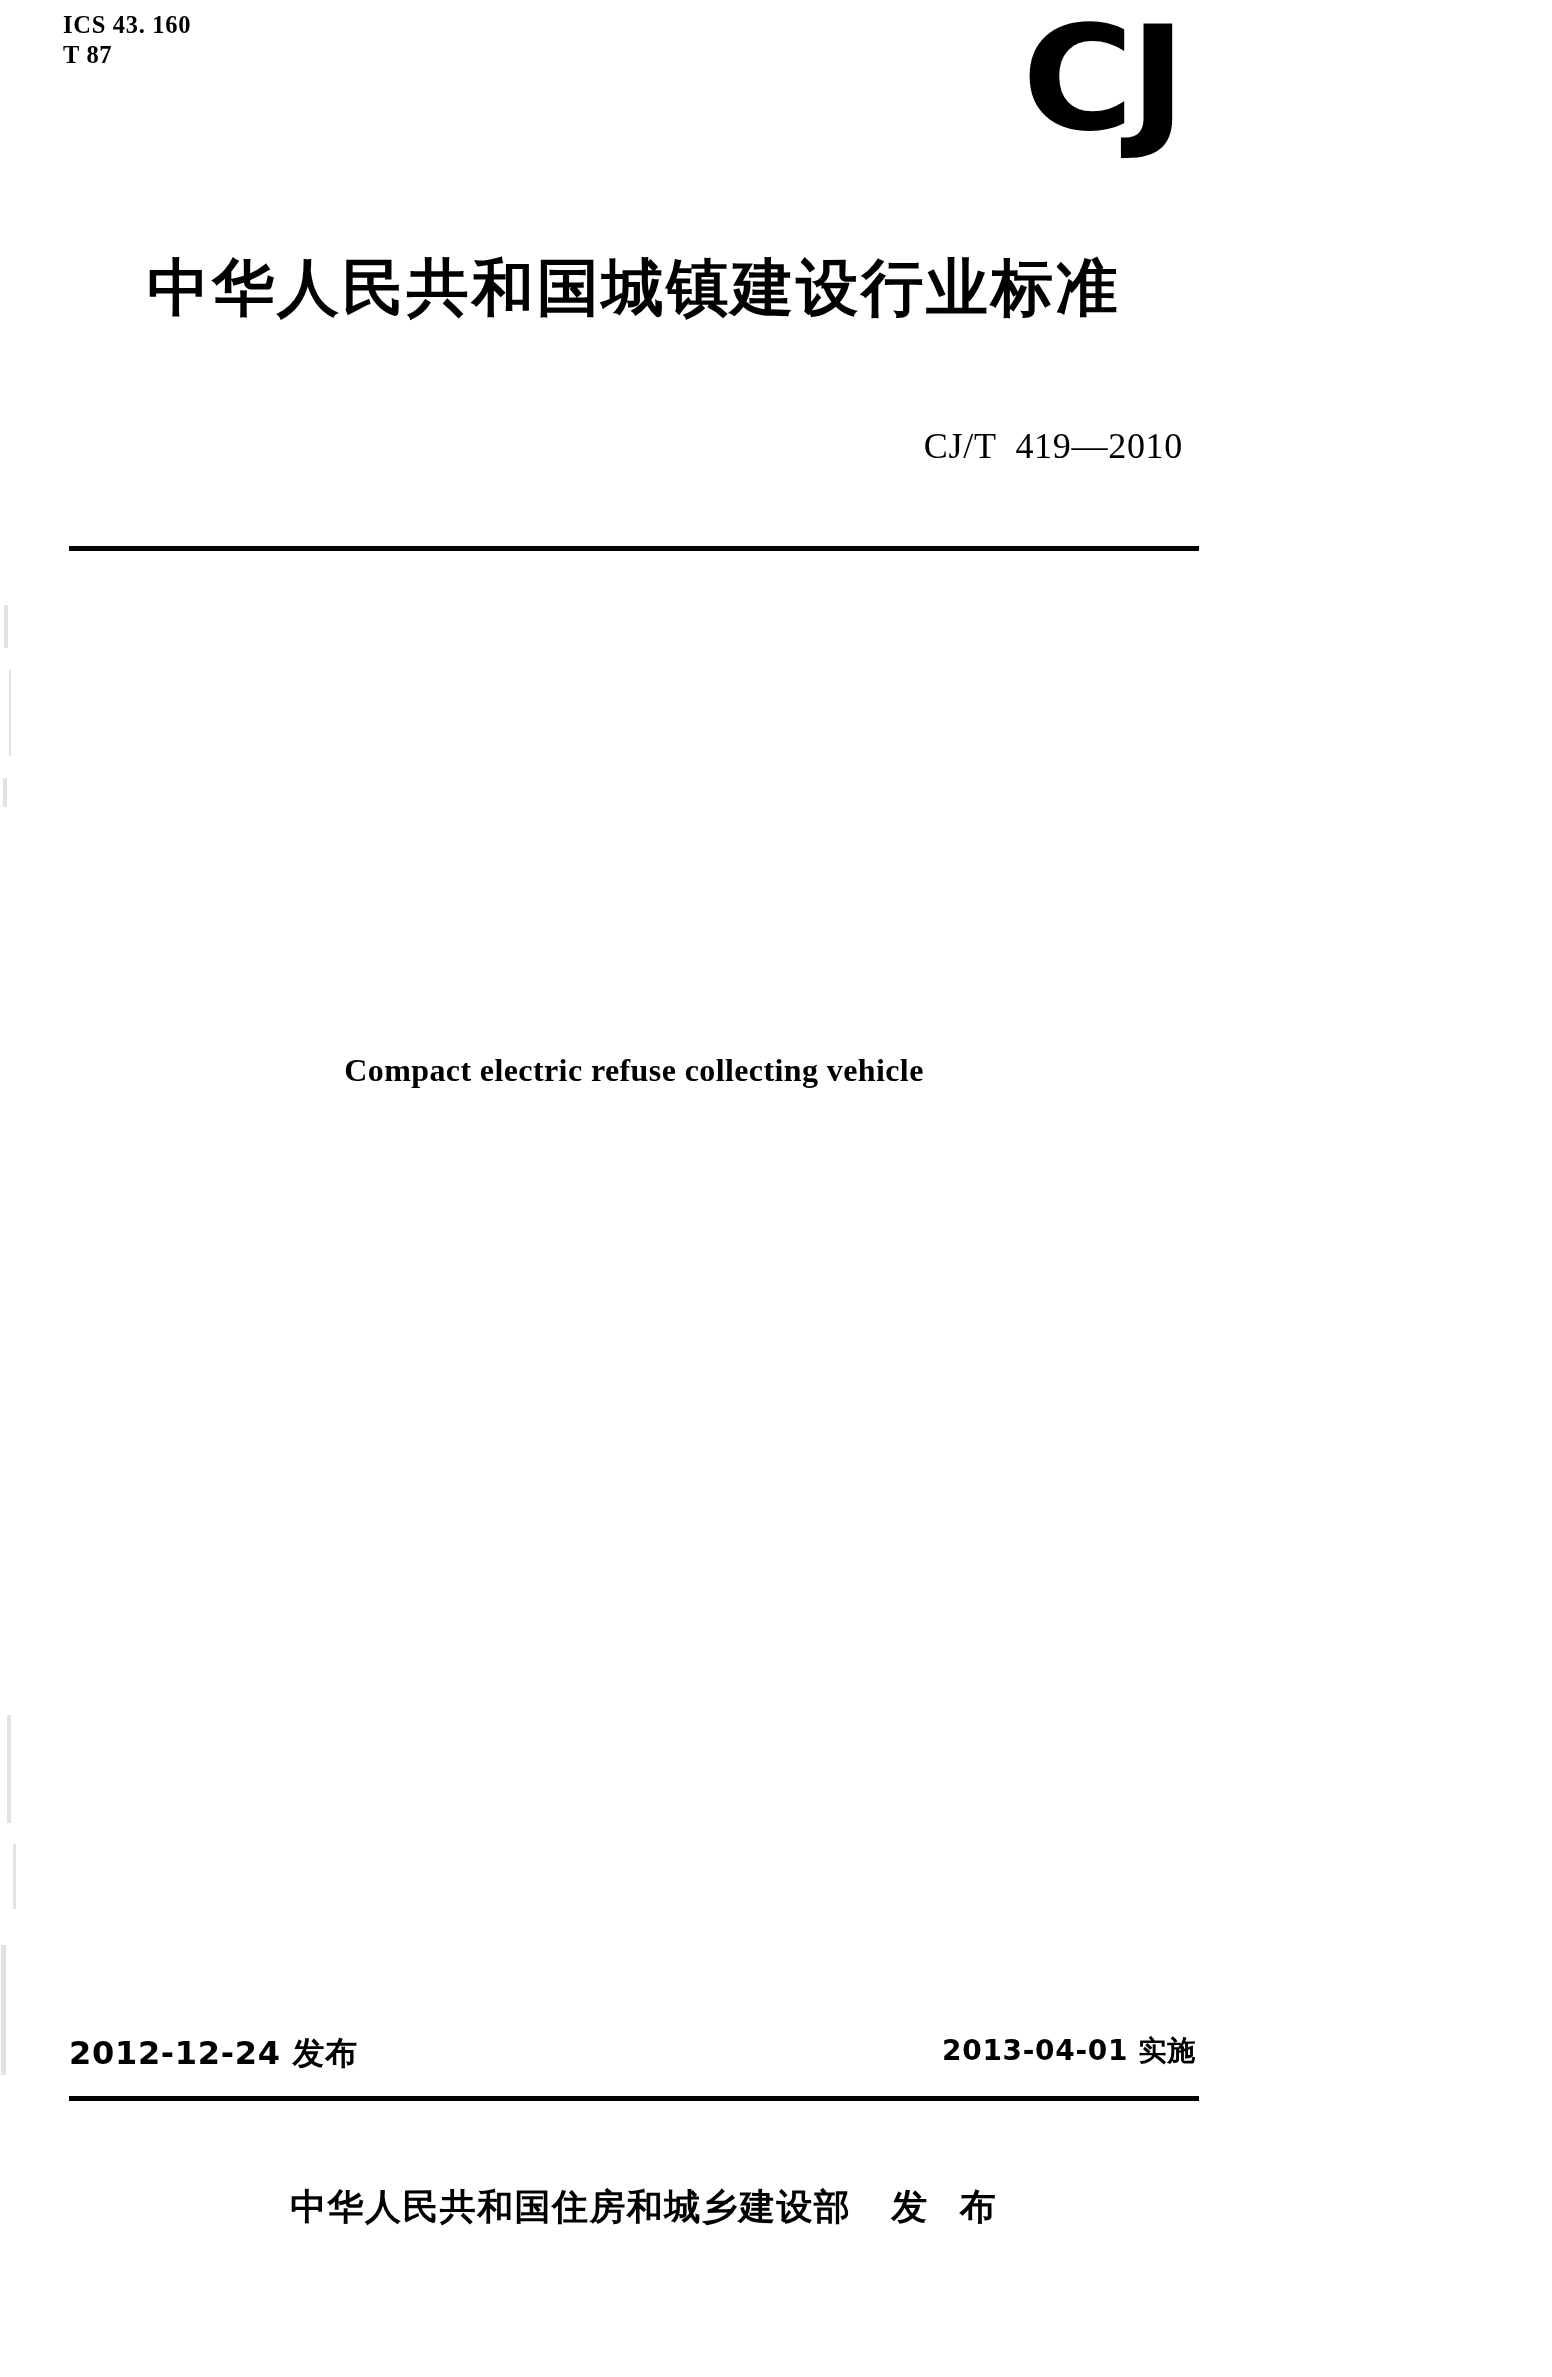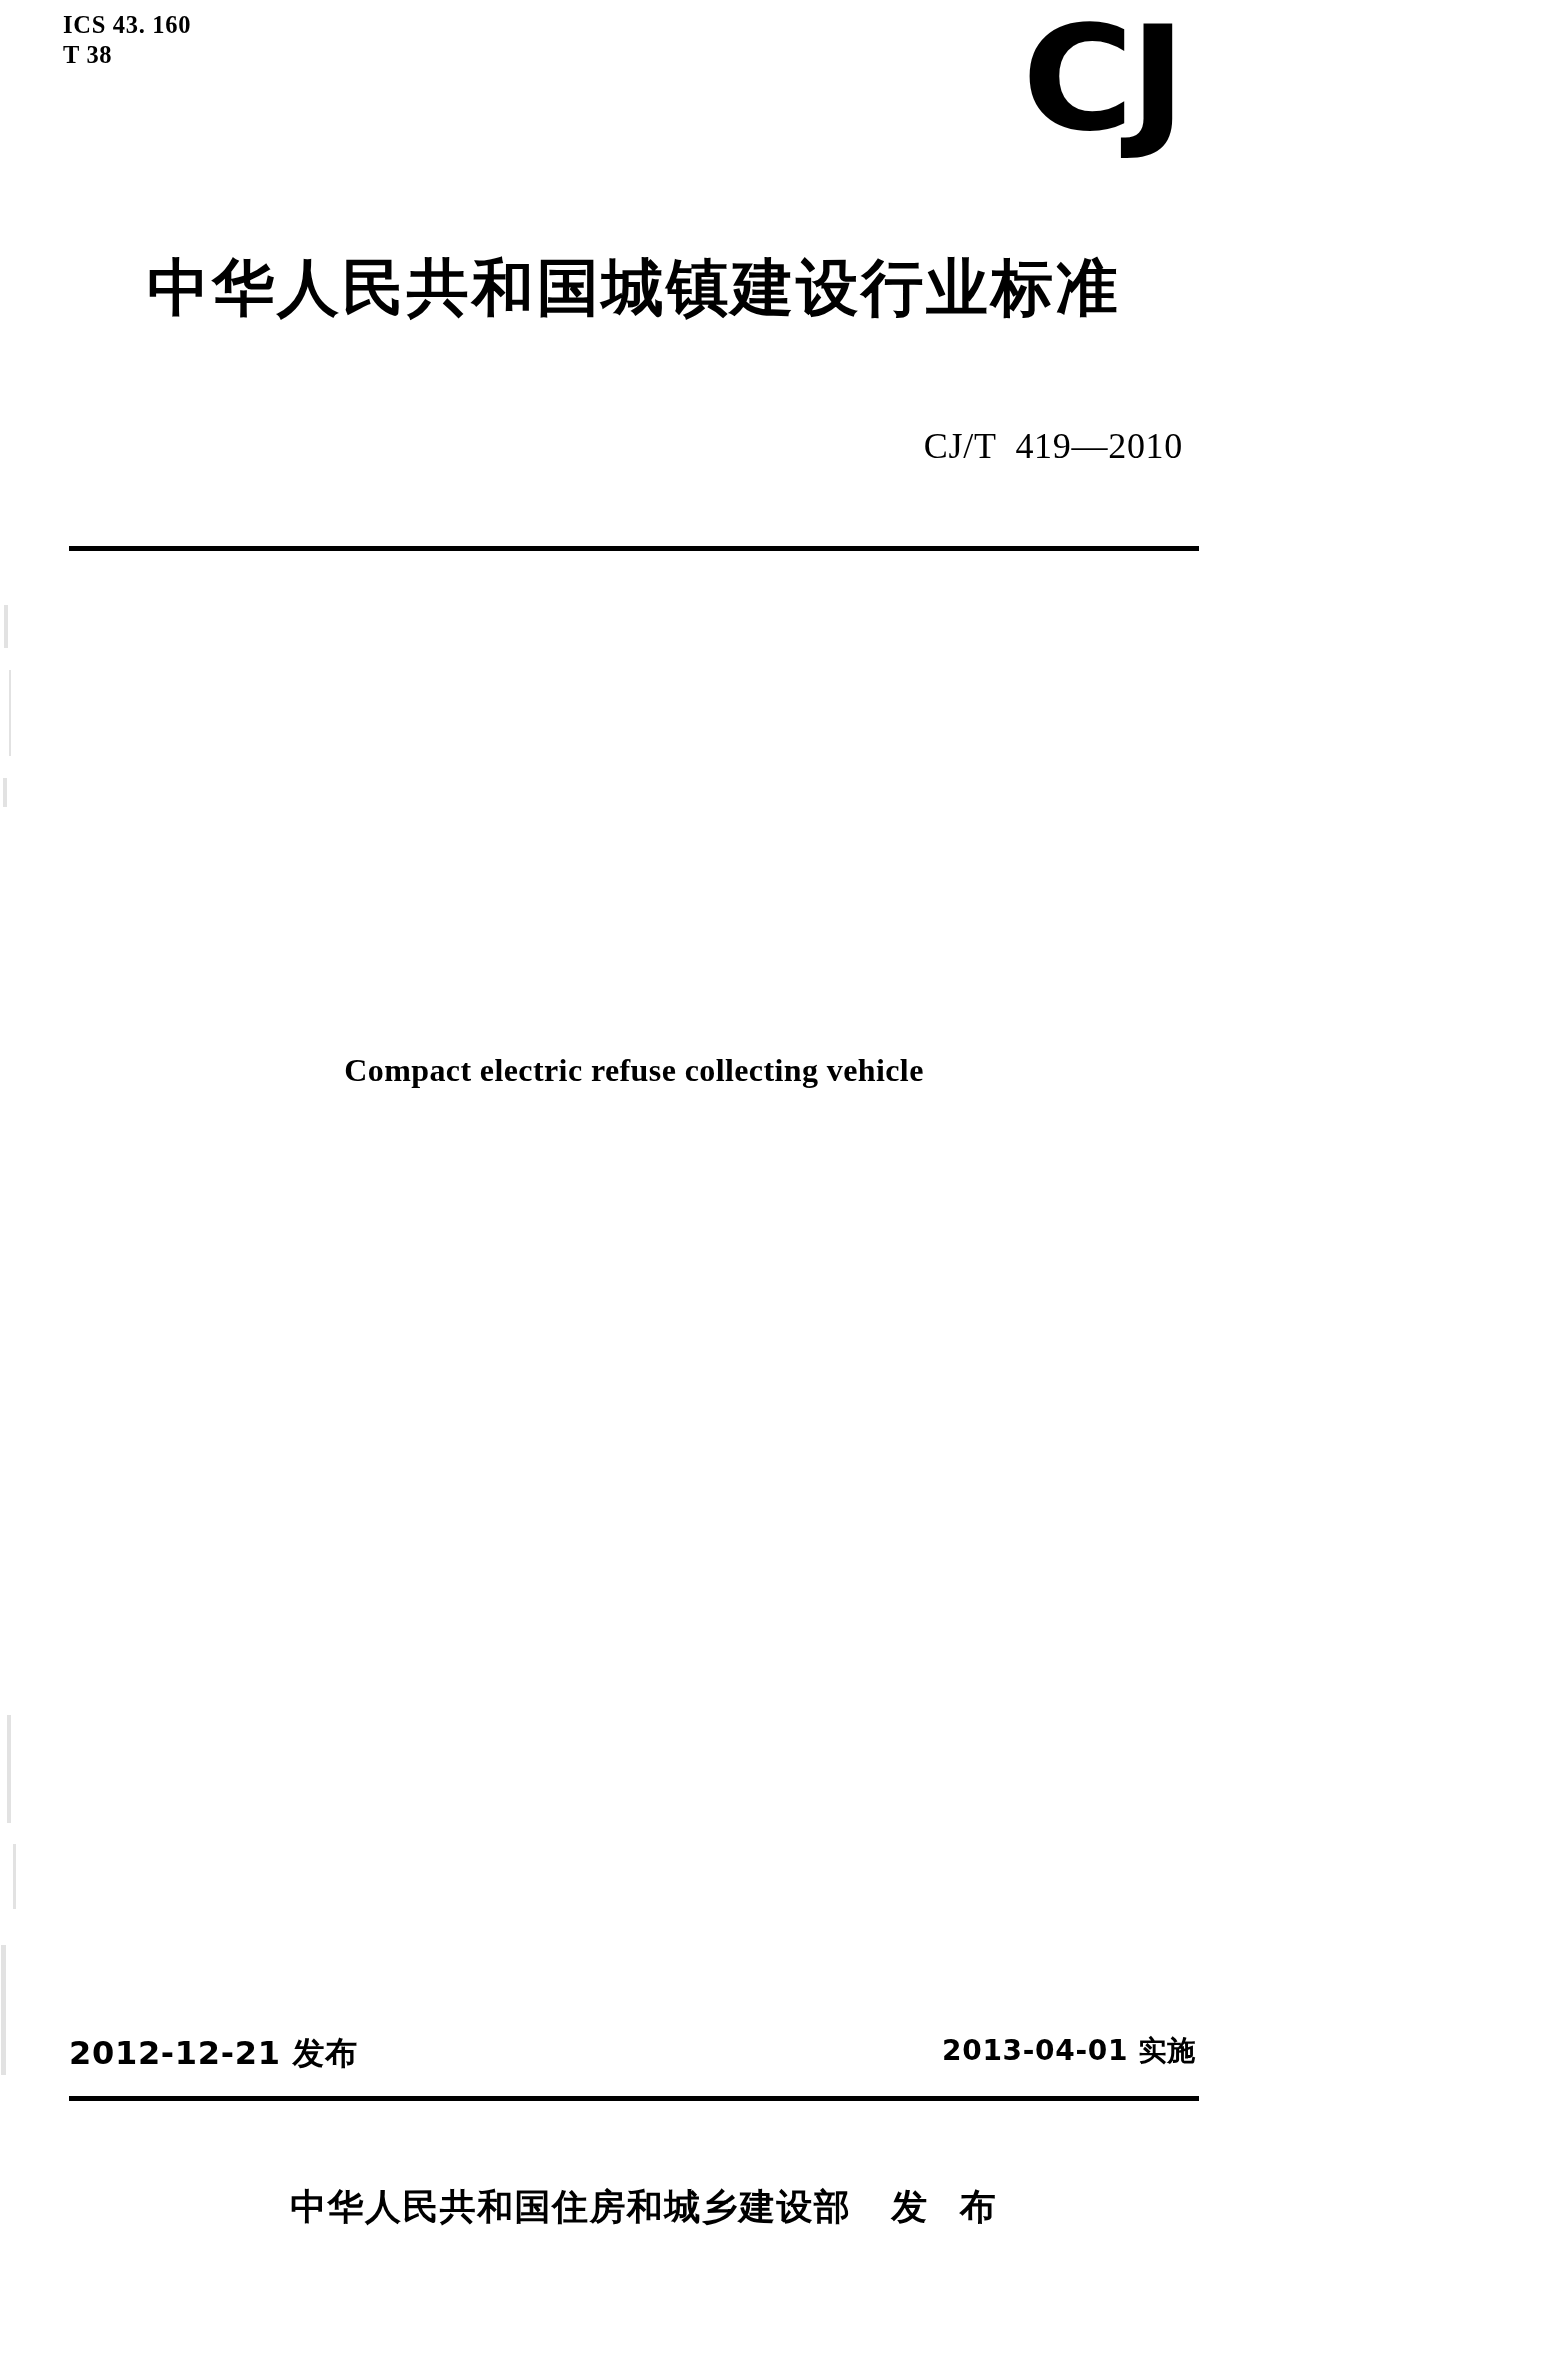--- a/index.html
+++ b/index.html
@@ -165,34 +165,34 @@
 
   <div class="speckle" style="left:4.3px; top:605px; width:3.6px; height:43px;"></div>
   <div class="speckle" style="left:8.6px; top:670px; width:2.9px; height:86px;"></div>
   <div class="speckle" style="left:2.9px; top:778px; width:4.3px; height:29px;"></div>
   <div class="speckle" style="left:7.2px; top:1715px; width:3.6px; height:108px;"></div>
   <div class="speckle" style="left:13px; top:1844px; width:2.9px; height:65px;"></div>
   <div class="speckle" style="left:1.4px; top:1945px; width:4.3px; height:130px;"></div>
 
   <div class="ics-block">
     <div>ICS 43. 160</div>
-    <div>T 38</div>
+    <div>T 87</div>
   </div>
 
   <div class="cj-logo">CJ</div>
 
   <div class="std-title">中华人民共和国城镇建设行业标准</div>
 
   <div class="std-number">CJ/T  419—2010</div>
 
   <div class="rule-top"></div>
 
   <div class="doc-title-en">Compact electric refuse collecting vehicle</div>
 
-  <div class="date-publish">2012-12-21 发布</div>
+  <div class="date-publish">2012-12-24 发布</div>
   <div class="date-implement">2013-04-01 实施</div>
 
   <div class="rule-bottom"></div>
 
   <div class="issuer">
     <span>中华人民共和国住房和城乡建设部</span><span class="gap"></span><span class="issue-word">发 布</span>
   </div>
 
 </div>
 

